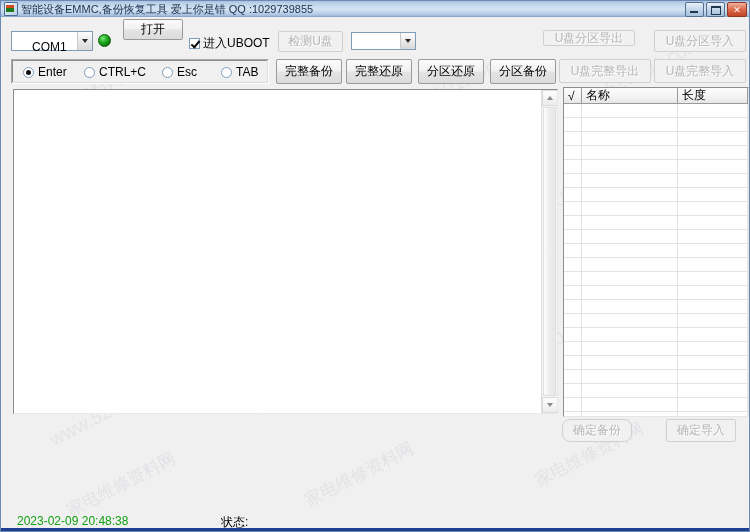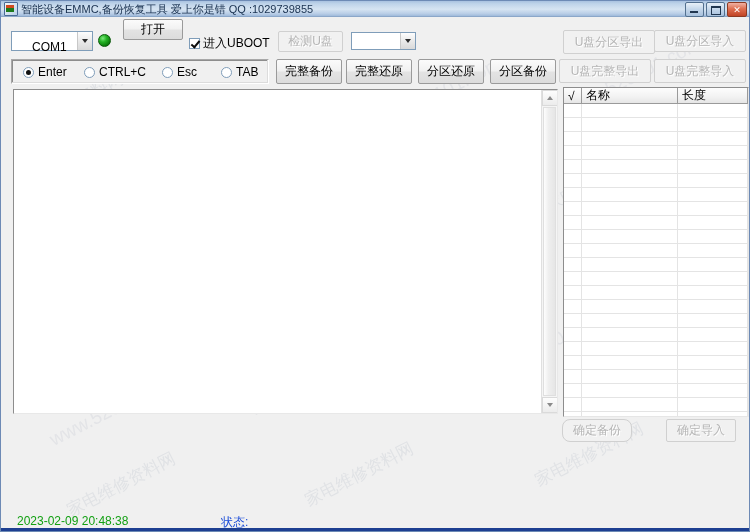--- a/index.html
+++ b/index.html
@@ -351,21 +351,21 @@
 
   <div class="btn disabled" style="left:277px; top:30px; width:65px; height:21px;">检测U盘</div>
 
   <div class="combo" style="left:350px; top:31px; width:65px; height:18px;">
     <span class="val"></span>
     <span class="arrow">
         <i></i>
       </span>
   </div>
 
-  <div class="btn disabled" style="left:562px; top:29px; width:92px; height:24px;">U盘分区导出</div>
+  <div class="btn disabled" style="left:542px; top:29px; width:92px; height:16px;">U盘分区导出</div>
   <div class="btn disabled" style="left:653px; top:29px; width:92px; height:22px;">U盘分区导入</div>
 
   <div class="sunken-panel" style="left:10px; top:58px; width:258px; height:25px;"></div>
 
   <div class="radio" style="left:22px; top:64px;">
     <span class="rdot on"></span>
     <span>Enter</span>
   </div>
   <div class="radio" style="left:83px; top:64px;">
     <span class="rdot"></span>
@@ -524,17 +524,17 @@
           <div class="gc" style="width: 70px;"></div>
         </div>
       </div>
   </div>
 
   <div class="btn disabled" style="left:561px; top:418px; width:70px; height:23px;border-radius:8px;">确定备份</div>
   <div class="btn disabled" style="left:665px; top:418px; width:70px; height:23px;">确定导入</div>
 
 
   <div class="stamp" style="left:16px; top:513px; color:#12a012;">2023-02-09 20:48:38</div>
-  <div class="stamp" style="left:220px; top:513px; color:#1d4ed8;">状态:</div>
+  <div class="stamp" style="left:220px; top:513px; color:#000000;">状态:</div>
   <div class="stamp" style="left:262px; top:513px; color:#1a1ab4;"></div>
 
   <div class="status-line"></div>
 </div>
 
 </body></html>

